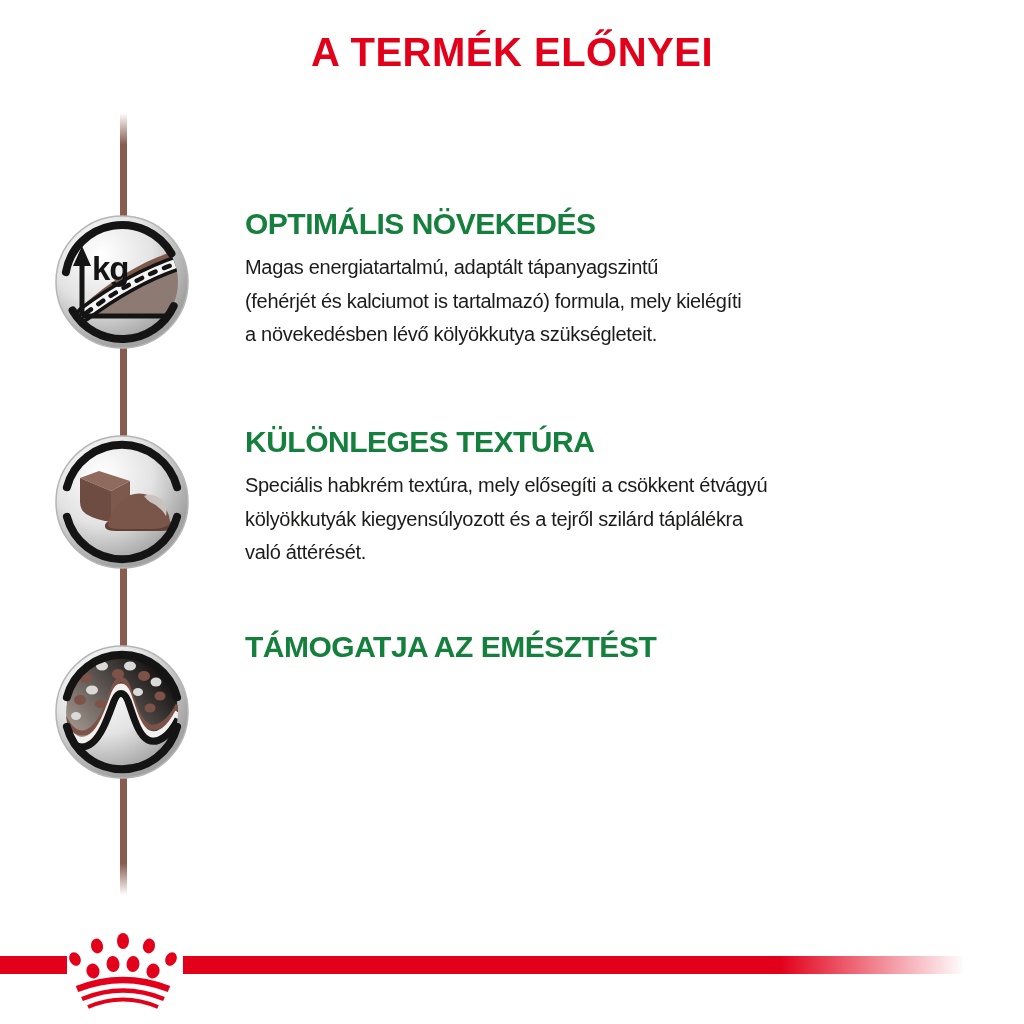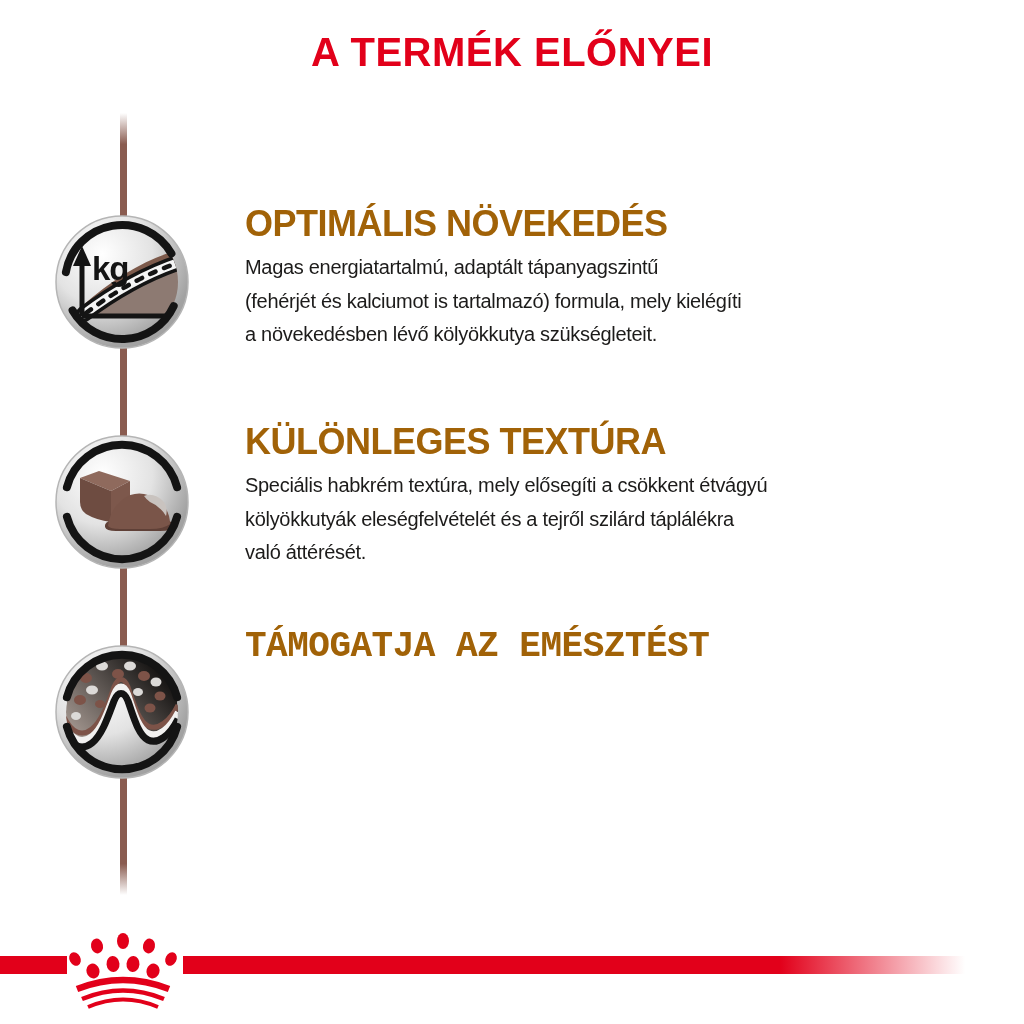--- a/index.html
+++ b/index.html
@@ -15,24 +15,24 @@
     position:absolute;left:120px;top:113px;width:7px;height:782px;
     background:linear-gradient(to bottom,rgba(138,92,80,0) 0%,rgba(138,92,80,1) 4%,rgba(138,92,80,1) 96%,rgba(138,92,80,0) 100%);
   }
   .icon{position:absolute;left:52px;width:140px;height:140px;}
   .icon.i1{top:212px;}
   .icon.i2{top:432px;}
   .icon.i3{top:642px;}
   .section{position:absolute;left:245px;width:745px;}
   .section.s1{top:205px;}
   .section.s2{top:423px;}
-  .section.s3{top:628px;font-family:Liberation Mono, monospace;}
+  .section.s3{top:628px;}
   .section h2{
-    margin:0 0 9px 0;font-size:36px;line-height:37px;font-weight:700;
-    letter-spacing:-.5px;color:#a16207;
+    margin:0 0 9px 0;font-size:30px;line-height:37px;font-weight:700;
+    letter-spacing:-.5px;color:#15803d;
   }
   .section p{
     margin:0;font-size:20px;line-height:33.5px;color:#1c1b1a;letter-spacing:-.3px;
     white-space:pre-line;
   }
   .band{position:absolute;top:956px;height:18px;}
   .band-left{left:0;width:67px;background:#e2001a;}
   .band-right{
     left:183px;width:841px;
     background:linear-gradient(to right,#e2001a 0%,#e2001a 71%,rgba(226,0,26,0) 93%,rgba(226,0,26,0) 100%);
@@ -149,21 +149,21 @@
   <div class="section s1">
     <h2>OPTIMÁLIS NÖVEKEDÉS</h2>
     <p>Magas energiatartalmú, adaptált tápanyagszintű
 (fehérjét és kalciumot is tartalmazó) formula, mely kielégíti
 a növekedésben lévő kölyökkutya szükségleteit.</p>
   </div>
 
   <div class="section s2">
     <h2>KÜLÖNLEGES TEXTÚRA</h2>
     <p>Speciális habkrém textúra, mely elősegíti a csökkent étvágyú
-kölyökkutyák eleségfelvételét és a tejről szilárd táplálékra
+kölyökkutyák kiegyensúlyozott és a tejről szilárd táplálékra
 való áttérését.</p>
   </div>
 
   <div class="section s3">
     <h2>TÁMOGATJA AZ EMÉSZTÉST</h2>
   </div>
 
   <div class="band band-left"></div>
   <div class="band band-right"></div>
 

